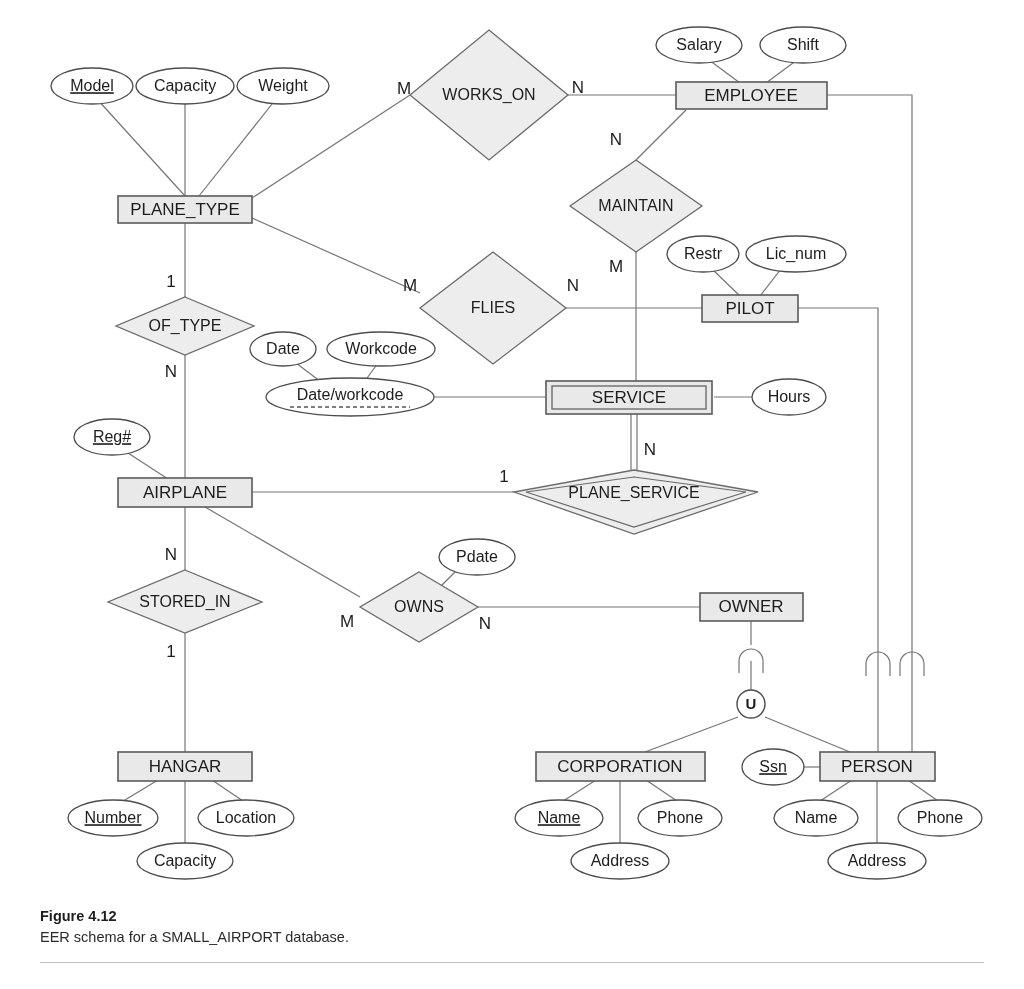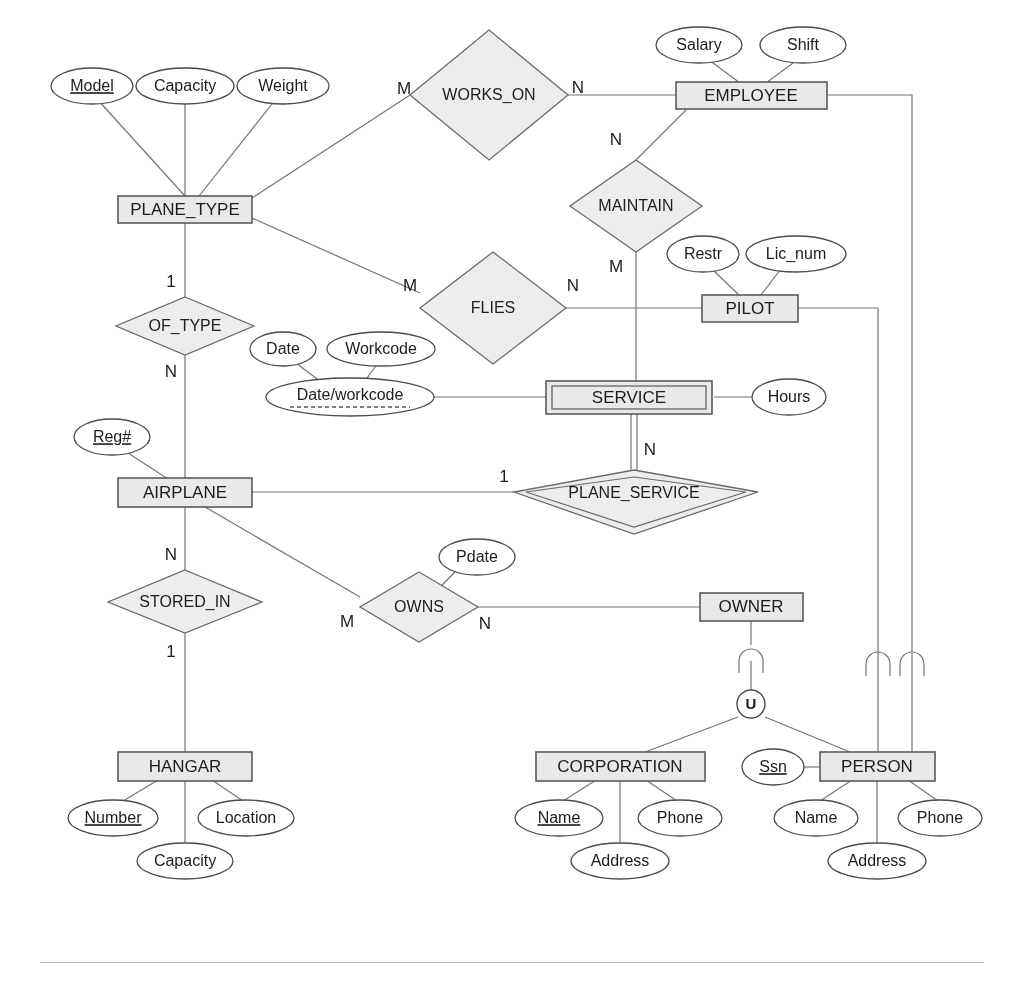--- a/index.html
+++ b/index.html
@@ -349,16 +349,20 @@
       <text class="t-card" x="650" y="451">N</text>
       <text class="t-card" x="504" y="478">1</text>
       <text class="t-card" x="171" y="556">N</text>
       <text class="t-card" x="171" y="653">1</text>
       <text class="t-card" x="347" y="623">M</text>
       <text class="t-card" x="485" y="625">N</text>
 
     </svg>
   </div>
 
+  <div id="caption">
+    <div class="cap-title">Figure 4.12</div>
+    <div class="cap-text">EER schema for a SMALL_AIRPORT database.</div>
+  </div>
 
   <div id="rule"></div>
 
 </div>
 
 </body></html>

